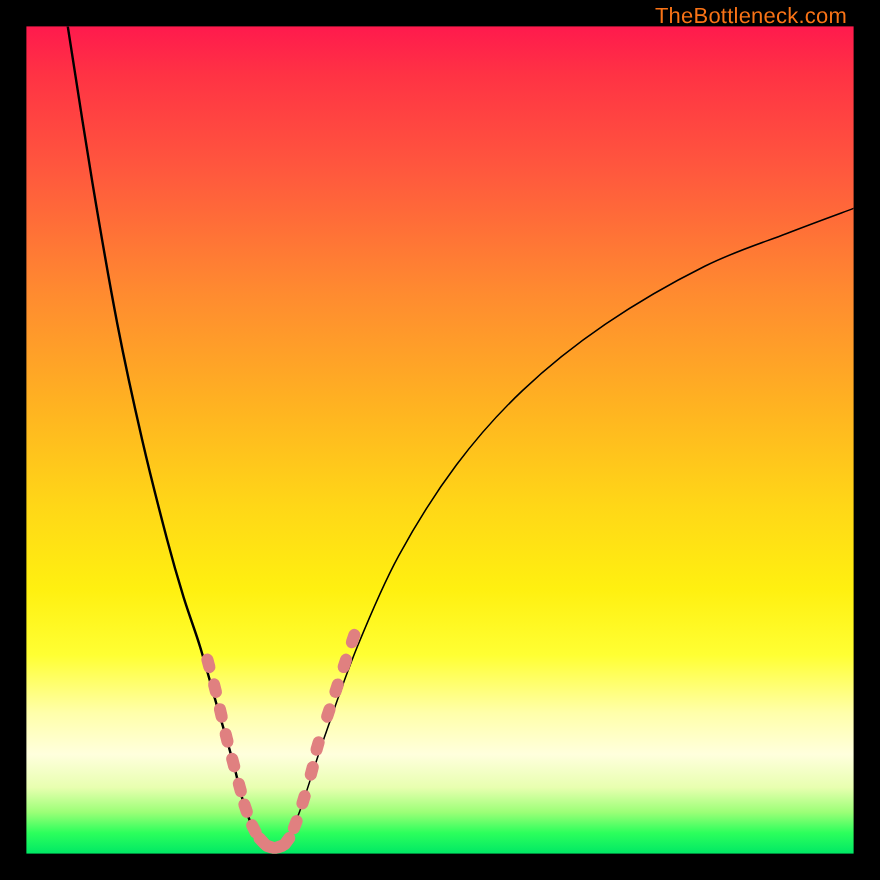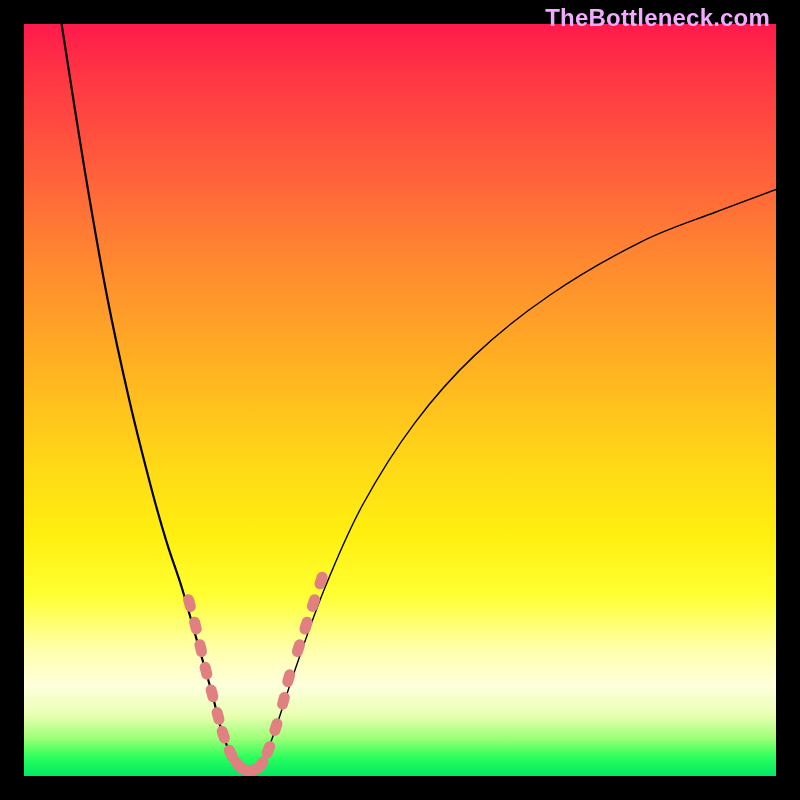--- a/index.html
+++ b/index.html
@@ -32,23 +32,23 @@
       #e8ffb0 92%,
       #9cff77 95%,
       #2cff5c 97.5%,
       #00e865 100%
     );
   }
   .watermark {
     position: absolute;
     top: 4px;
     right: 30px;
-    color: #f0abfc;
-    font-size: 24px;
-    font-weight: 700;
+    color: #f97316;
+    font-size: 20px;
+    font-weight: 400;
     letter-spacing: 0.2px;
     z-index: 5;
   }
   svg.curves {
     position: absolute;
     left: 0;
     top: 0;
     width: 752px;
     height: 752px;
     z-index: 2;

